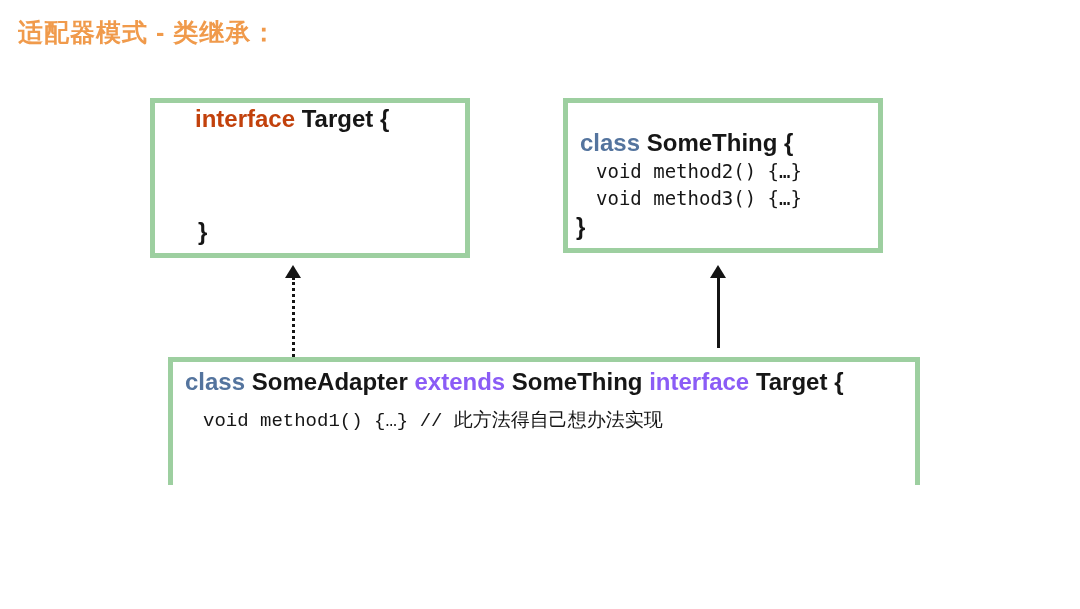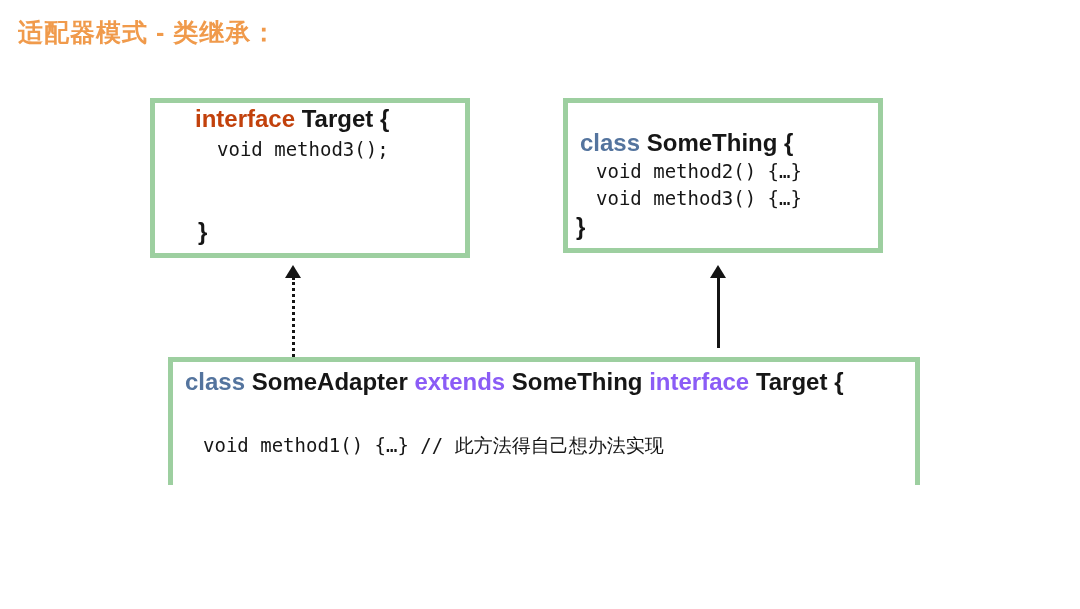--- a/index.html
+++ b/index.html
@@ -62,21 +62,21 @@
   .box-target .code-lines  { position: absolute; left: 62px;  top: 33px; }
   .box-target .closing-brace { position: absolute; left: 43px; top: 115px; }
 
   
   .box-something .box-header  { position: absolute; left: 12px; top: 26px; }
   .box-something .code-lines  { position: absolute; left: 28px; top: 55px; }
   .box-something .closing-brace { position: absolute; left: 8px; top: 110px; }
 
   
   .box-adapter .box-header  { position: absolute; left: 12px; top: 6px; }
-  .box-adapter .method-line { position: absolute; left: 30px; top: 70px; }
+  .box-adapter .method-line { position: absolute; left: 30px; top: 46px; font-family: Liberation Mono, monospace; }
   .box-adapter .comment-line {
     position: absolute; left: 30px; top: 117px;
     font-size: 20px; font-weight: bold; color: #1E5B9E; white-space: nowrap;
   }
   .box-adapter .closing-brace { position: absolute; left: 12px; top: 142px; }
 
   
   .arrow-up {
     position: absolute;
     width: 0;
@@ -123,21 +123,20 @@
 <div class="stage">
 
   <div class="slide-title">适配器模式 - 类继承：</div>
 
   <div class="code-box box-target">
     <div class="box-header">
       <span class="kw-sky">interface</span>
       <span>Target {</span>
     </div>
     <div class="code-lines">
-      <div class="code-line">void method3();</div>
     </div>
     <div class="closing-brace">}</div>
   </div>
 
   <div class="code-box box-something">
     <div class="box-header">
       <span class="kw-slate">class</span>
       <span>SomeThing {</span>
     </div>
     <div class="code-lines">

